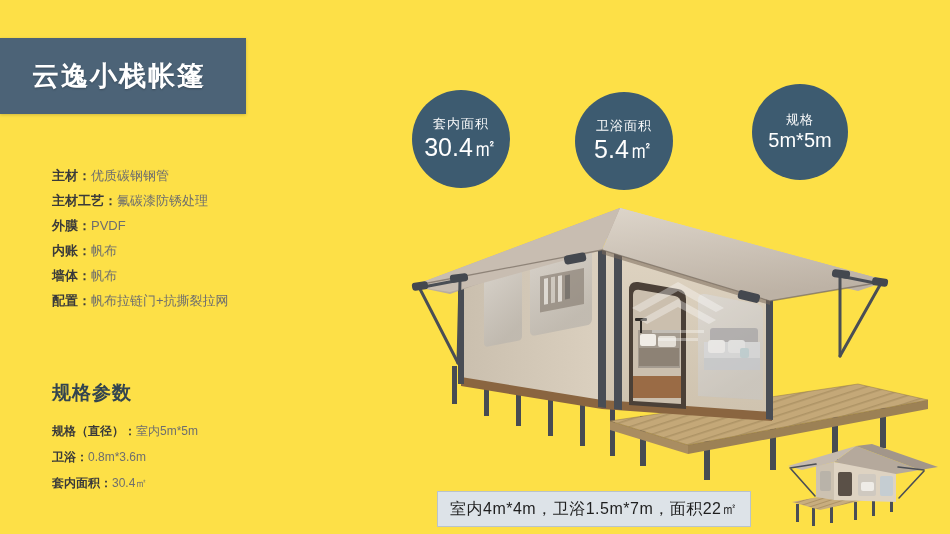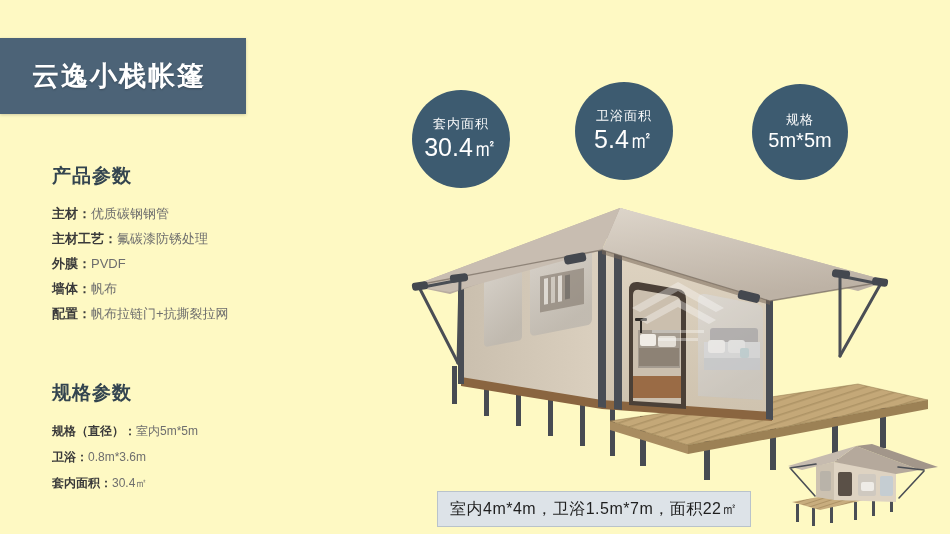--- a/index.html
+++ b/index.html
@@ -3,21 +3,21 @@
 <meta charset="utf-8">
 <title>云逸小栈帐篷</title>
 <style>
   html,body{margin:0;padding:0;}
   body{
     width:950px;height:534px;
     background:#f2f2f2;
     font-family:"Liberation Sans","DejaVu Sans",sans-serif;
     overflow:hidden;position:relative;
   }
-  .page{position:absolute;inset:0;background:#fef9c3;}
+  .page{position:absolute;inset:0;background:#fde047;}
 
   
   .title-banner{
     position:absolute;left:0;top:38px;width:246px;height:76px;
     background:#4c6377;
     display:flex;align-items:center;
     box-shadow:0 1px 3px rgba(0,0,0,.18);
   }
   .title-banner .title-text{
     color:#ffffff;font-size:27px;font-weight:bold;
@@ -44,21 +44,21 @@
   .badge{
     position:absolute;border-radius:50%;
     background:#3d5b70;
     display:flex;flex-direction:column;
     align-items:center;justify-content:center;
     color:#ffffff;text-align:center;
   }
   .badge .badge-label{font-size:13px;line-height:1.25;letter-spacing:1px;opacity:.96;}
   .badge .badge-value{font-size:25px;line-height:1.15;font-weight:400;margin-top:1px;}
   #badge-0{left:412px;top:90px;width:98px;height:98px;}
-  #badge-1{left:575px;top:82px;width:98px;height:98px;}
+  #badge-1{left:575px;top:92px;width:98px;height:98px;}
   #badge-2{left:752px;top:84px;width:96px;height:96px;}
   #badge-2 .badge-value{font-size:20px;}
 
   
   .caption-box{
     position:absolute;left:437px;top:491px;
     height:34px;padding:0 12px;
     background:#dde3e8;border:1px solid #b9c3cb;
     display:flex;align-items:center;
     color:#1f1f1f;font-size:16px;letter-spacing:.5px;
@@ -76,30 +76,32 @@
 </head>
 <body>
 
 <div class="page">
 
   <div class="title-banner">
     <span class="title-text">云逸小栈帐篷</span>
   </div>
 
   <div class="spec-block" id="product-params">
-    <div class="block-heading">产品参数</div>
 
     <div class="spec-row">
       <span class="spec-label">主材：</span><span class="spec-value">优质碳钢钢管</span>
     </div>
     <div class="spec-row">
       <span class="spec-label">主材工艺：</span><span class="spec-value">氟碳漆防锈处理</span>
     </div>
     <div class="spec-row">
       <span class="spec-label">外膜：</span><span class="spec-value">PVDF</span>
+    </div>
+    <div class="spec-row">
+      <span class="spec-label">内账：</span><span class="spec-value">帆布</span>
     </div>
     <div class="spec-row">
       <span class="spec-label">墙体：</span><span class="spec-value">帆布</span>
     </div>
     <div class="spec-row">
       <span class="spec-label">配置：</span><span class="spec-value">帆布拉链门+抗撕裂拉网</span>
     </div>
   </div>
 
   <div class="spec-block" id="size-params">

